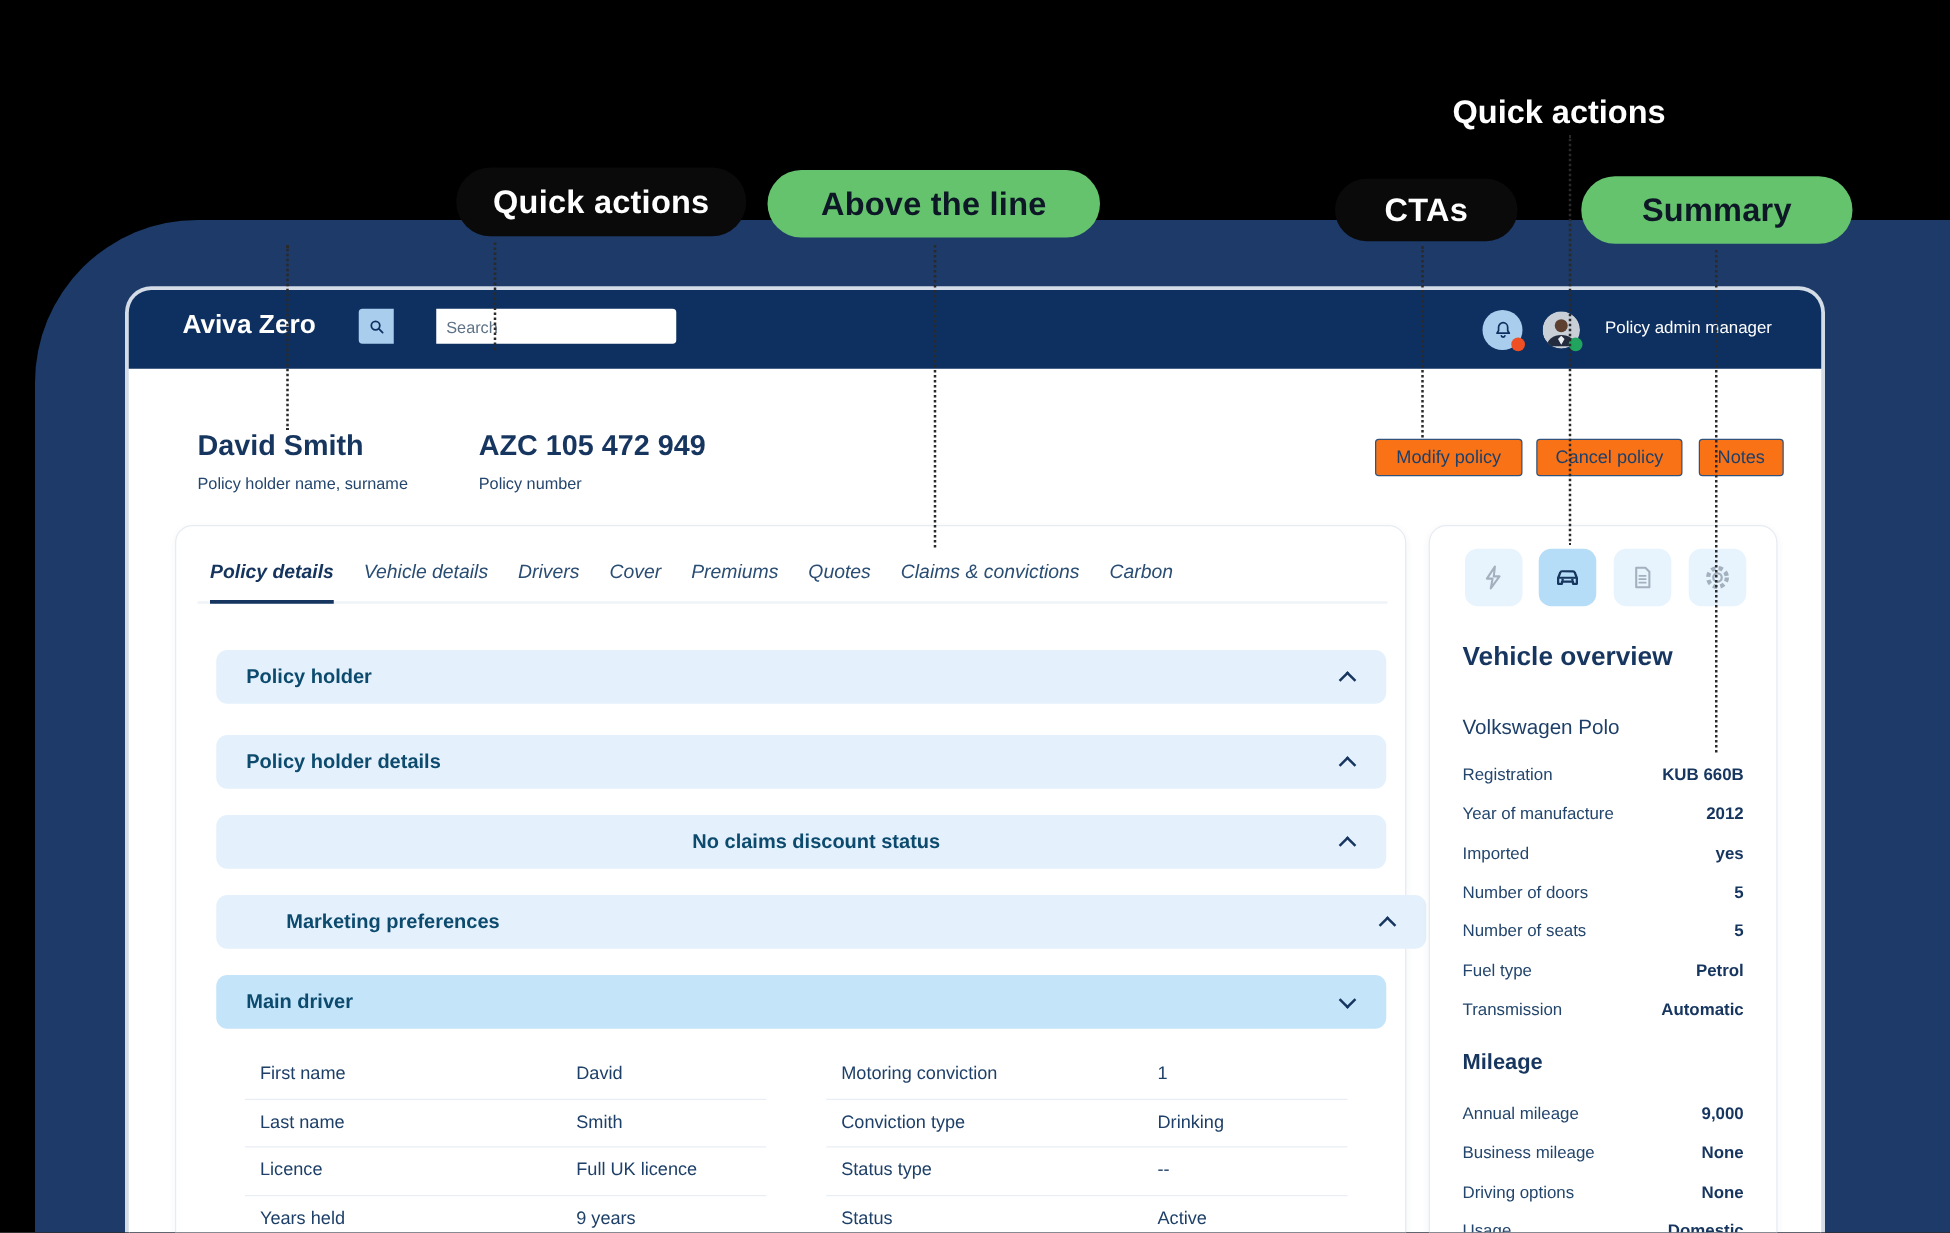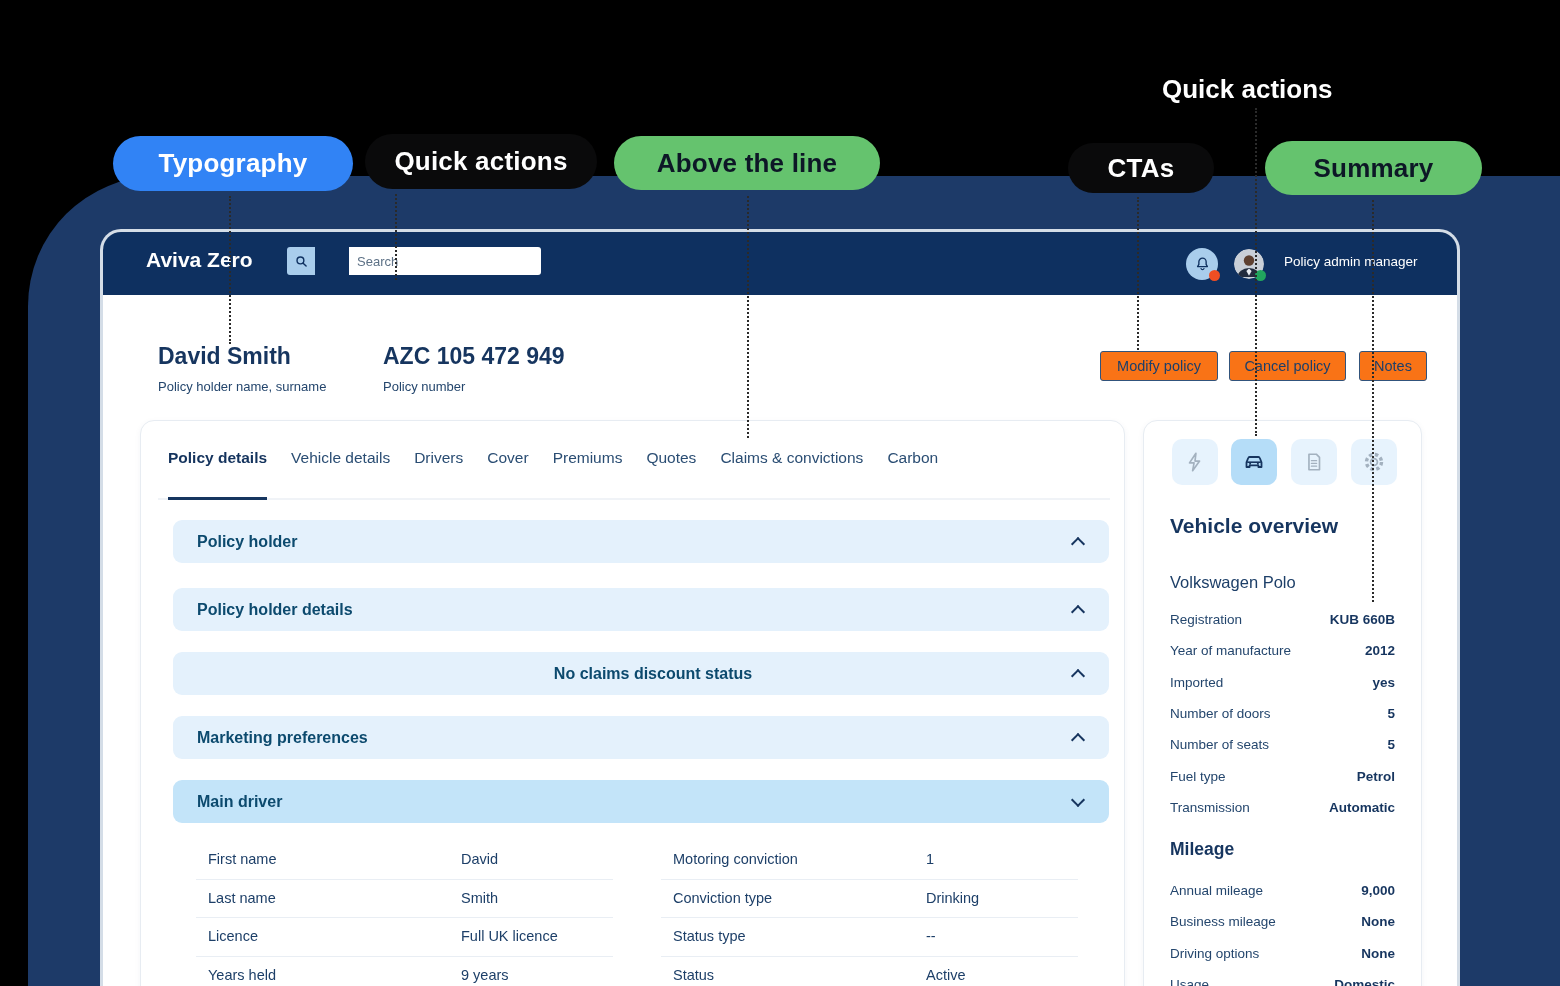--- a/index.html
+++ b/index.html
@@ -50,21 +50,21 @@
 
   
   .card{position:absolute;background:#fff;border:1px solid #e7ecf2;border-radius:14px;
         box-shadow:0 2px 6px rgba(20,50,90,.05);box-sizing:border-box;}
   .main-card{left:37px;top:188px;width:985px;height:600px;}
   .side-card{left:1040px;top:188px;width:279px;height:600px;}
 
   
   .tabs-wrap{position:absolute;left:17px;right:14px;top:28px;border-bottom:2px solid #f0f3f7;}
   .tabs{display:flex;gap:24px;padding-left:10px;}
-  .tab{font-size:15.5px;color:#2a4d73;padding-bottom:30px;cursor:pointer;}
+  .tab{font-size:15.5px;color:#2a4d73;padding-bottom:13px;cursor:pointer;font-style:italic;}
   .tab.active{color:#14335d;font-weight:bold;border-bottom:3px solid #16355f;margin-bottom:-2px;}
 
   
   .acc{position:absolute;left:32px;width:936px;height:43px;background:#e4f1fc;border-radius:9px;
        display:flex;align-items:center;cursor:pointer;}
   .acc.active{background:#c3e4f9;}
   .acc .t{padding-left:24px;font-size:16px;font-weight:700;color:#0c4a6e;}
   .chev{position:absolute;right:26px;width:8px;height:8px;border-right:2px solid #16355f;
         border-bottom:2px solid #16355f;}
   .chev.up{transform:rotate(-135deg);top:19px;}
@@ -96,21 +96,20 @@
 
   <div class="backdrop"></div>
 
   <div class="dline" style="left:229px;top:196px;height:148px;"></div>
   <div class="dline" style="left:395px;top:194px;height:86px;"></div>
   <div class="dline" style="left:747px;top:196px;height:242px;"></div>
   <div class="dline" style="left:1137px;top:197px;height:153px;"></div>
   <div class="dline" style="left:1255px;top:108px;height:328px;"></div>
   <div class="dline" style="left:1372px;top:200px;height:402px;"></div>
 
-  <div class="pill blue" style="left:113px;top:136px;width:240px;height:55px;">Typography</div>
   <div class="pill black" style="left:365px;top:134px;width:232px;height:55px;">Quick actions</div>
   <div class="pill green" style="left:614px;top:136px;width:266px;height:54px;">Above the line</div>
   <div class="anno-text" style="left:1162px;top:74px;">Quick actions</div>
   <div class="pill black" style="left:1068px;top:143px;width:146px;height:50px;">CTAs</div>
   <div class="pill green" style="left:1265px;top:141px;width:217px;height:54px;">Summary</div>
 
   <div class="window">
 
     <div class="appbar">
       <div class="brand">Aviva Zero</div>
@@ -172,21 +171,21 @@
         <span class="chev up"></span>
       </div>
       <div class="acc" style="top:167px;">
         <span class="t">Policy holder details</span>
         <span class="chev up"></span>
       </div>
       <div class="acc" style="top:231px;justify-content:center;">
         <span class="t">No claims discount status</span>
         <span class="chev up"></span>
       </div>
-      <div class="acc" style="top:295px;">
+      <div class="acc" style="top:295px;padding-left:32px;">
         <span class="t">Marketing preferences</span>
         <span class="chev up"></span>
       </div>
       <div class="acc active" style="top:359px;">
         <span class="t">Main driver</span>
         <span class="chev down"></span>
       </div>
 
       <div class="dt-col" style="left:55px;">
         <div class="dt-row">

